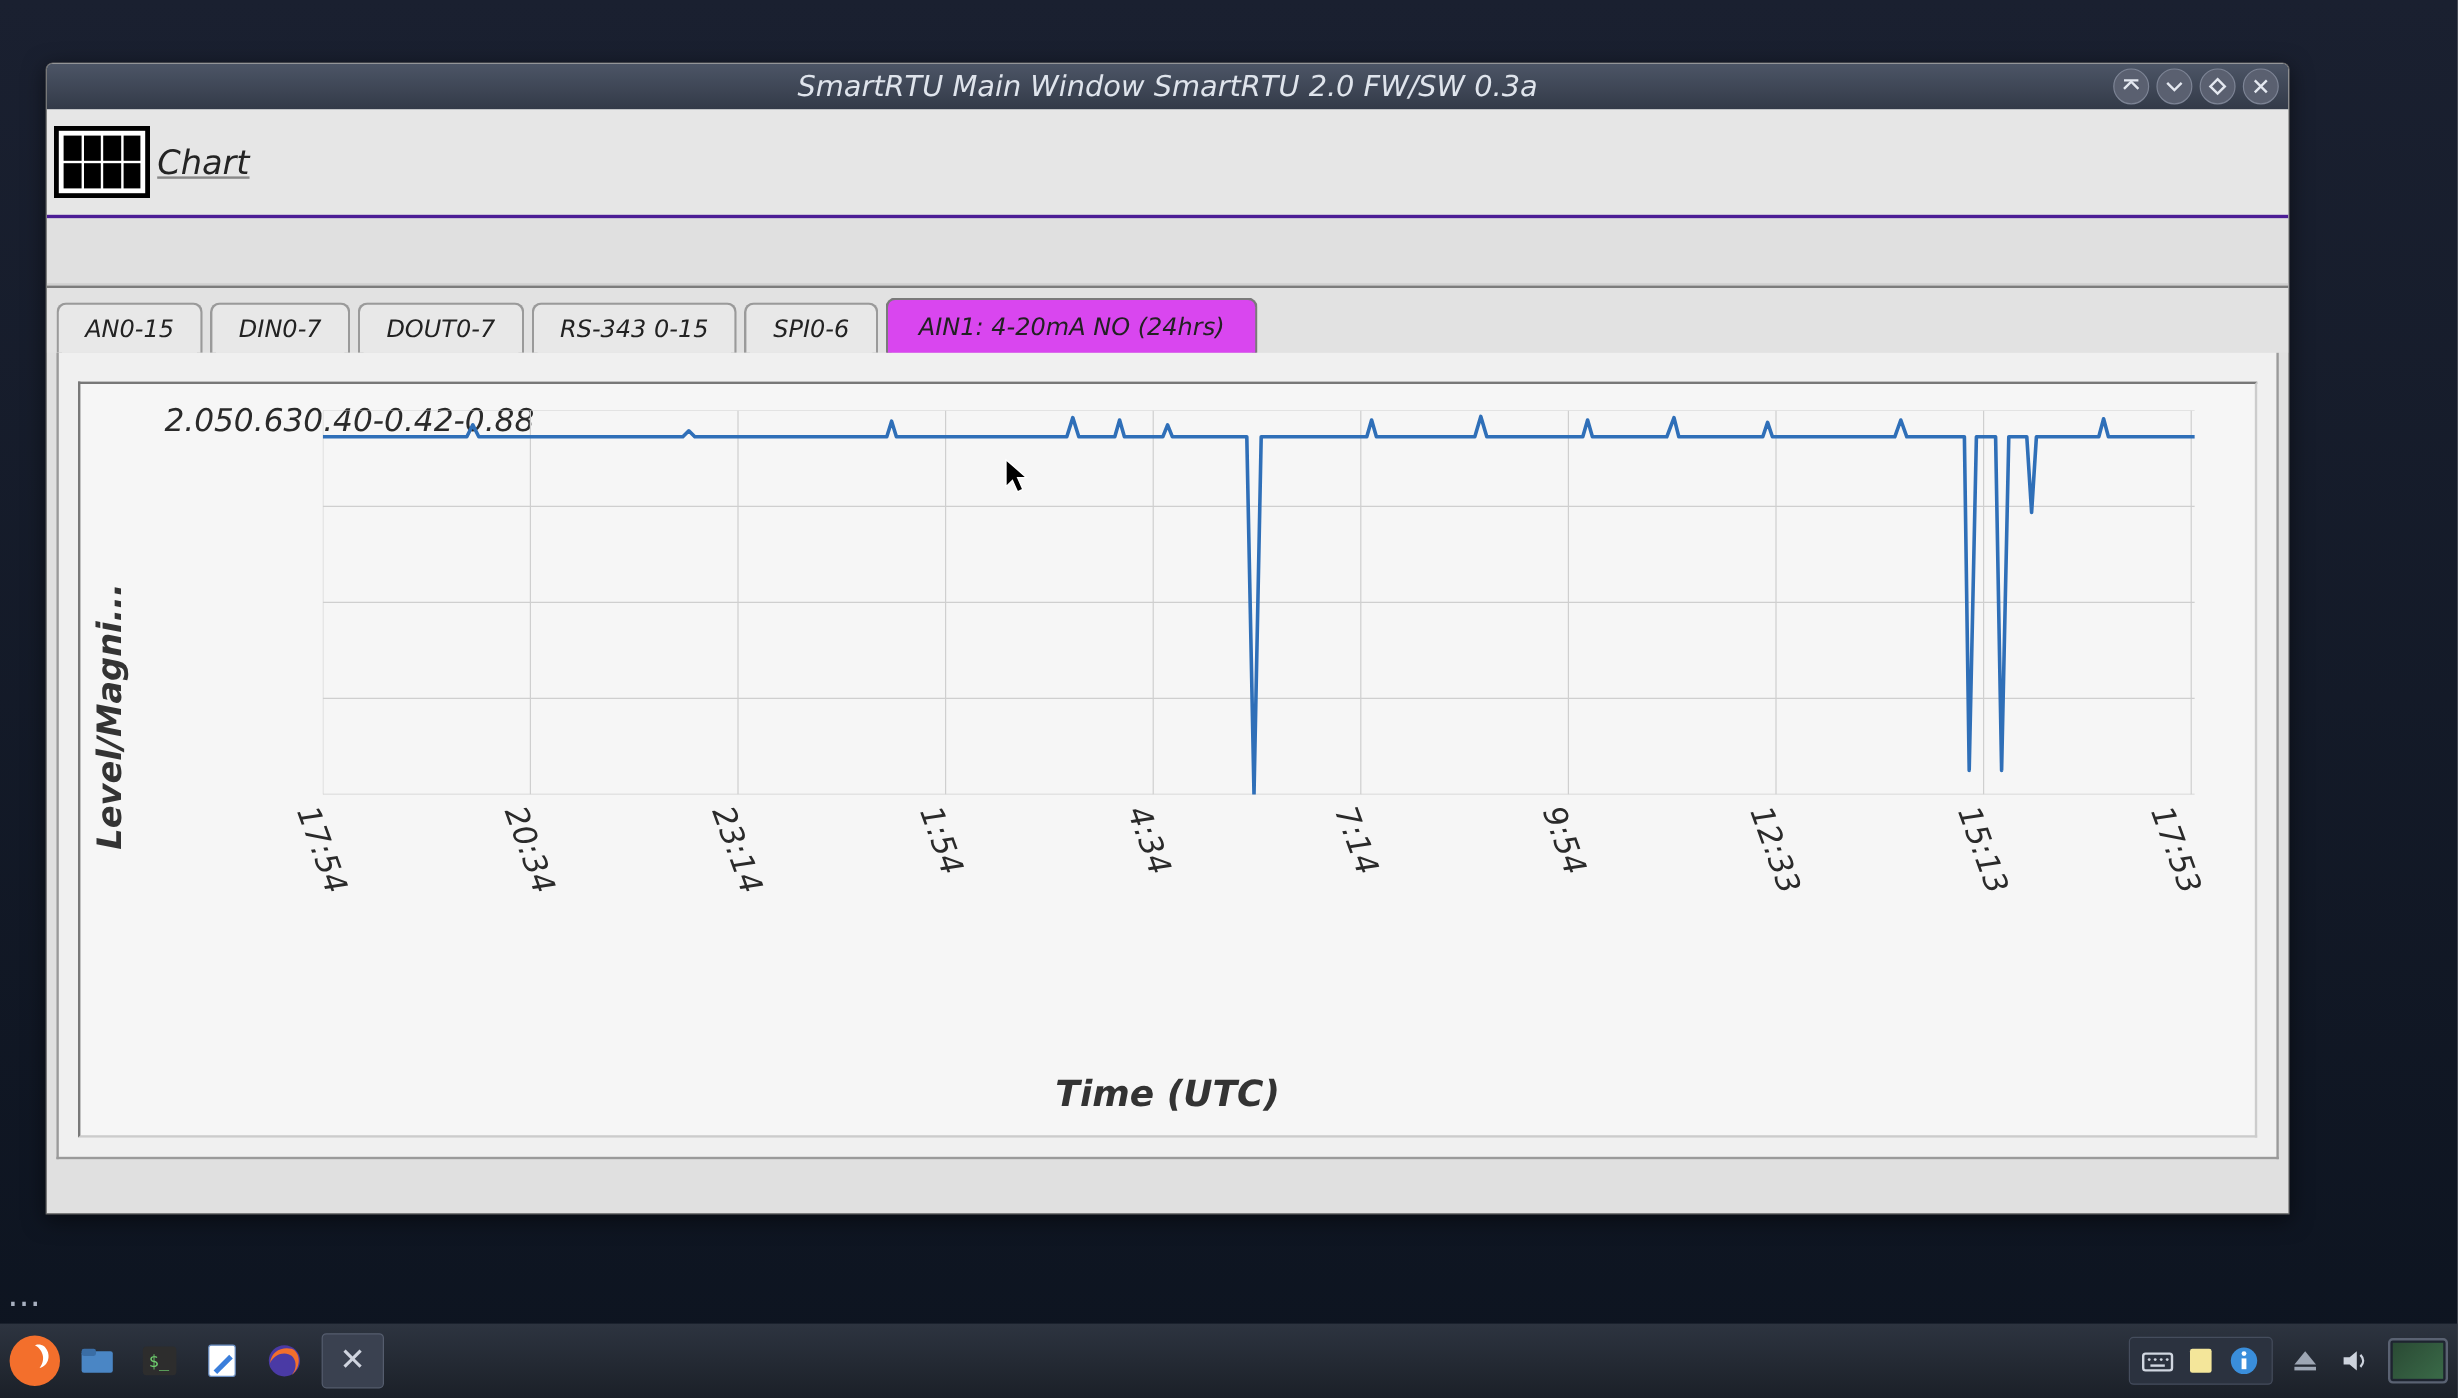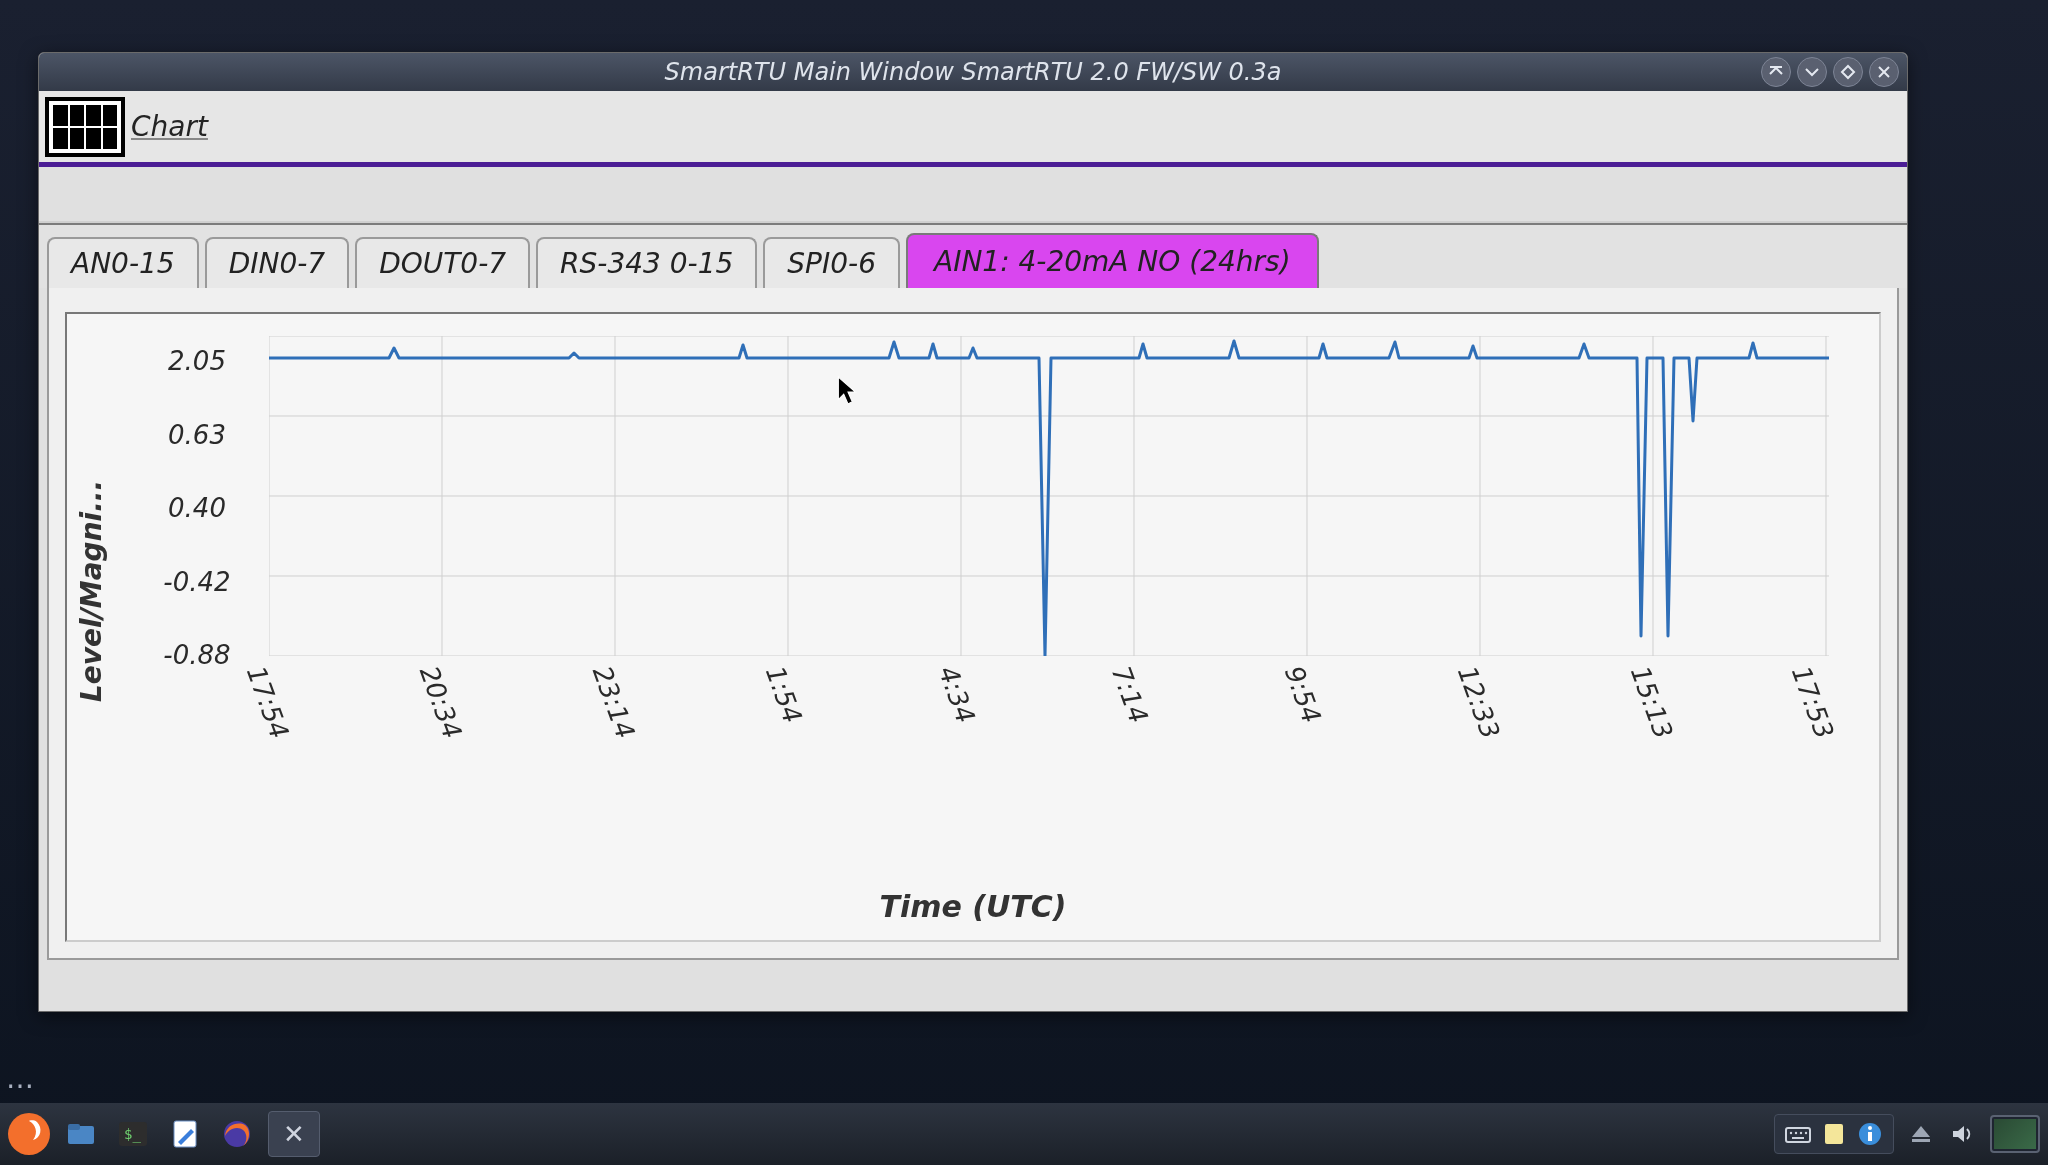--- a/index.html
+++ b/index.html
@@ -57,22 +57,22 @@
     border: 1px solid #7d8495;
     display: flex; align-items: center; justify-content: center;
     color: #e4e8f0;
     cursor: pointer;
   }
   .tb-btn svg { width: 16px; height: 16px; }
 
   
   .menubar-row {
     background: #e6e6e6;
-    border-bottom: 5px solid #4c1d95;
-    height: 76px;
+    border-bottom: 3px solid #4c1d95;
+    height: 91px;
     display: flex;
     align-items: center;
     padding: 4px 6px;
   }
   .kbd-icon-box {
     width: 80px; height: 60px;
     background: #fff;
     border: 4px solid #000;
     display: grid;
     grid-template-columns: repeat(4,1fr);
@@ -98,21 +98,21 @@
 
   
   .tabbar {
     display: flex;
     align-items: flex-end;
     padding: 8px 8px 0 8px;
     background: #e2e2e2;
   }
   .tab {
     padding: 8px 22px;
-    font-size: 28px;
+    font-size: 20px;
     color: #222;
     background: #e8e8e8;
     border: 2px solid #9a9a9a;
     border-bottom: none;
     border-radius: 8px 8px 0 0;
     margin-right: 6px;
     cursor: pointer;
   }
   .tab.active {
     background: #d946ef;
@@ -159,27 +159,27 @@
     left: 50%;
     bottom: 4px;
     transform: translateX(-50%);
     font-size: 30px;
     font-weight: 700;
     color: #333;
   }
   .ytick-col {
     position: absolute;
     left: 58px;
-    top: 16px;
+    top: 0;
     width: 120px;
     height: 328px;
     display: flex;
-    flex-direction: column;
+    flex-direction: row;
     justify-content: space-between;
-    text-align: center;
+    text-align: left;
     font-size: 26px;
     color: #2a2a2a;
     font-weight: 500;
     padding-top: 4px;
   }
   .plot-svg {
     position: absolute;
     left: 190px;
     top: 10px;
     width: 1560px;

